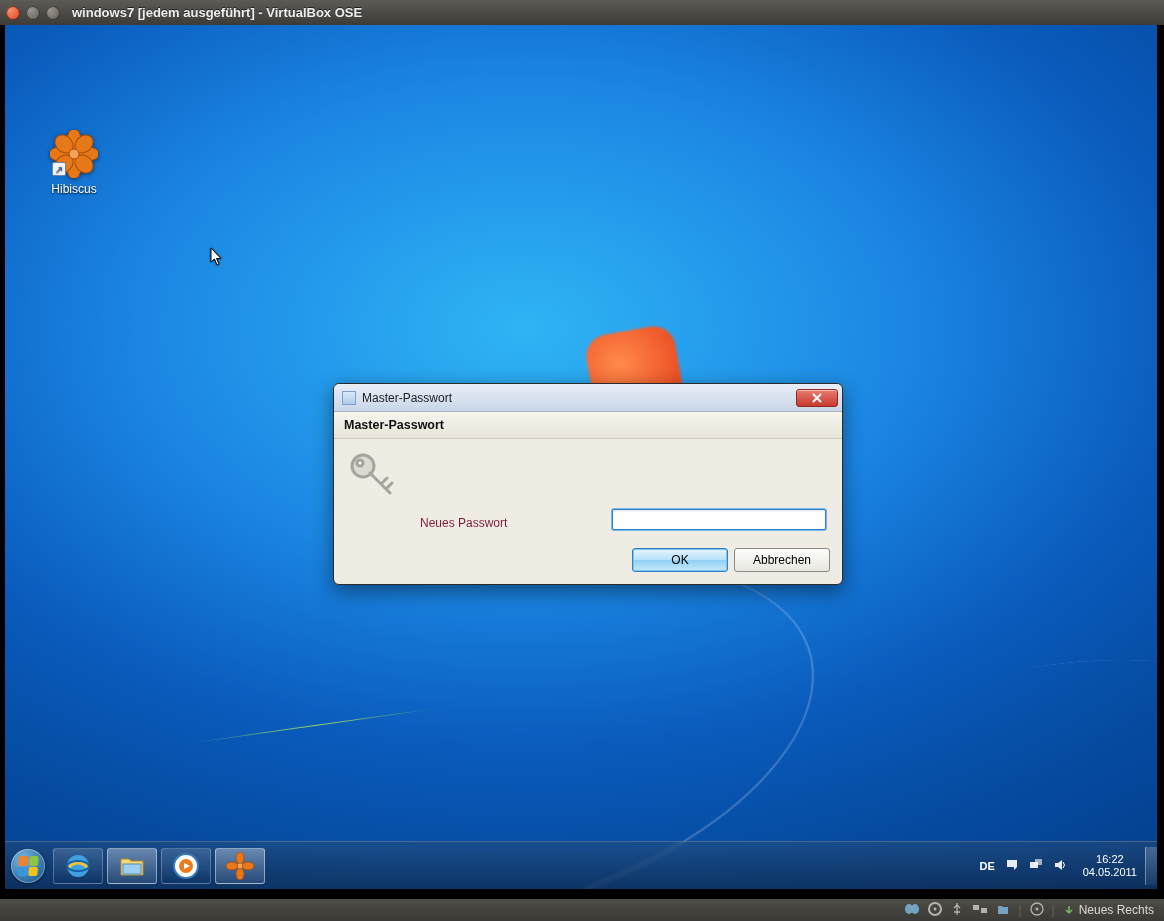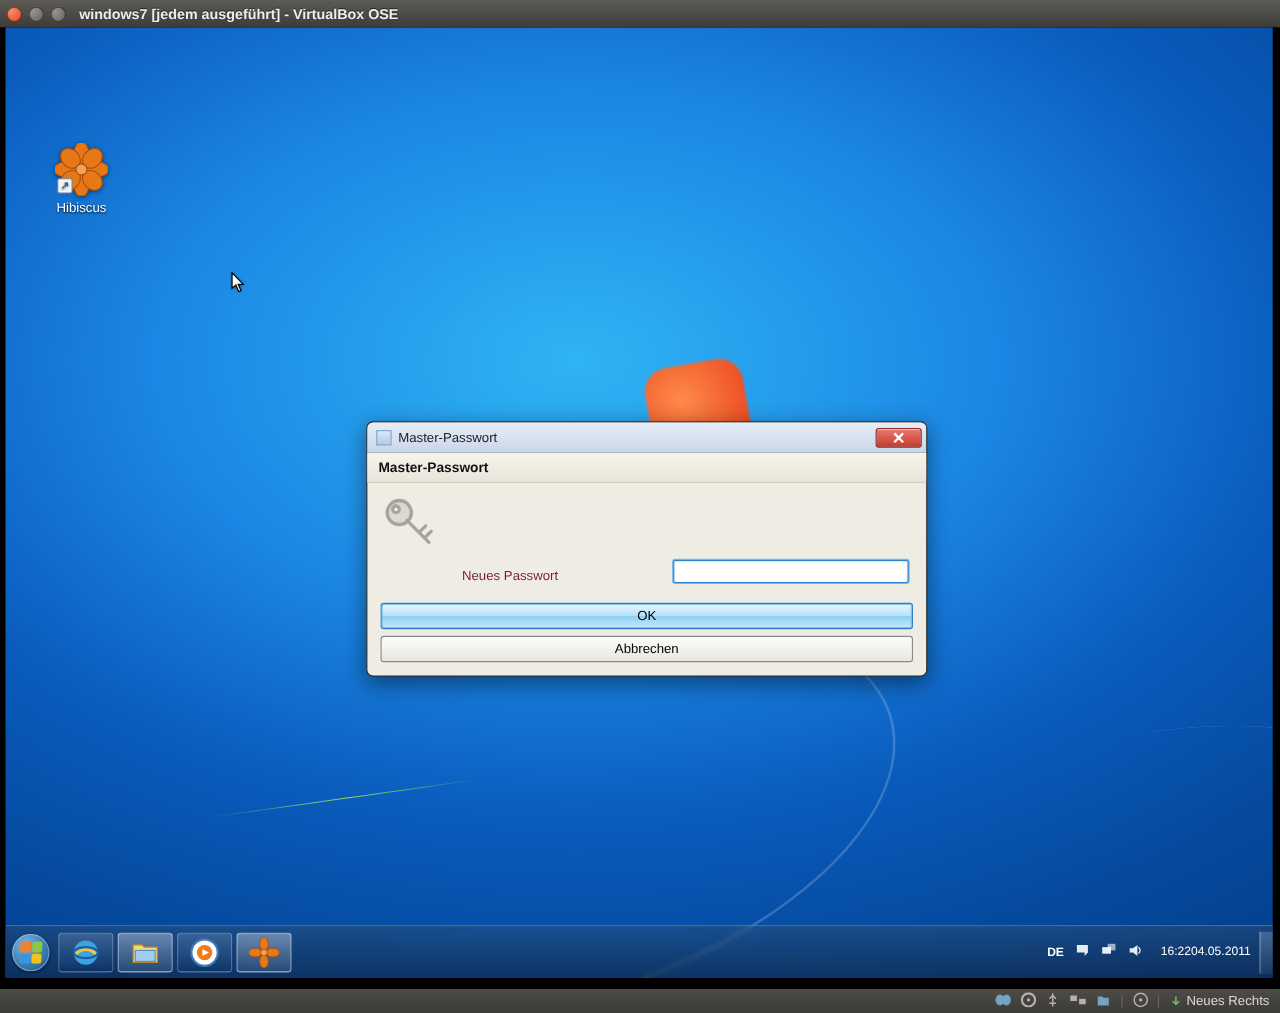--- a/index.html
+++ b/index.html
@@ -59,38 +59,38 @@
 .dlg-heading { background: linear-gradient(#f7f5ec,#e7e4d9); border-bottom: 1px solid #cfcabc; padding: 6px 10px; font-weight: bold; font-size: 12.5px; color:#111;}
 .dlg-content { display:flex; padding: 10px 16px 4px 12px; gap: 12px; }
 .key-icon { width: 54px; height: 54px; flex:none; opacity:.85; }
 .msg { font-size: 12px; color:#7a1d3b; }
 .msg p { margin-bottom: 12px; line-height: 1.35; }
 .form-area { padding: 2px 16px 8px 86px; }
 .field-row { display:flex; align-items:flex-end; margin-bottom:6px; gap:12px; font-size:12px; color:#7a1d3b;}
 .field-row label{ width: 180px; }
 .field-row input{ flex:1; height:21px; border:1px solid #8a9fb8; border-radius:2px; padding:1px 4px; font-size:12px; box-shadow: inset 0 1px 2px rgba(0,0,0,.12); background:#fff;}
 .field-row:first-child input{ border-color:#2f80c6; box-shadow: 0 0 0 1px #71b9ee, inset 0 1px 2px rgba(0,0,0,.12);}
-.btn-row{display:flex; justify-content:flex-end; gap:6px; padding:4px 12px 12px;flex-direction:column;}
+.btn-row{display:flex; justify-content:flex-end; gap:6px; padding:4px 12px 12px;}
 .win-btn{min-width:96px; height:24px; border-radius:3px; font-size:12px; cursor:pointer; background:linear-gradient(#fdfdfc,#e7e6df); border:1px solid #8a8a85;}
 .win-btn.default{background:linear-gradient(#e9f6ff,#b6e1f9 49%,#8ed0f3 50%,#c7e8fb); border:1px solid #2f80c6; box-shadow:0 0 0 1px #7cc3ed inset;}
 
 
 .taskbar{position:absolute;left:0;right:0;bottom:0;height:48px;background:linear-gradient(rgba(60,80,100,.35),rgba(20,35,55,.55));backdrop-filter:blur(2px);border-top:1px solid rgba(255,255,255,.25);display:flex;align-items:center;}
 .start-orb{width:46px;height:40px;display:flex;align-items:center;justify-content:center;cursor:pointer;}
 .start-orb .orb{width:34px;height:34px;border-radius:50%;background:radial-gradient(circle at 35% 30%,#7ab6e3,#0b4e84);box-shadow:0 0 0 1px rgba(255,255,255,.35) inset,0 1px 3px rgba(0,0,0,.6);position:relative;overflow:hidden;}
 .orb .flag{position:absolute;inset:7px;display:grid;grid-template:1fr 1fr/1fr 1fr;gap:1px;transform:skewX(-4deg);}
 .orb .flag span{border-radius:2px;}
 .orb .flag span:nth-child(1){background:#e88438;} .orb .flag span:nth-child(2){background:#8dc641;}
 .orb .flag span:nth-child(3){background:#3896dc;} .orb .flag span:nth-child(4){background:#f3c31c;}
 .task-btn{height:36px;min-width:50px;margin:0 2px;border:1px solid rgba(255,255,255,.25);border-radius:3px;display:flex;align-items:center;justify-content:center;background:linear-gradient(rgba(255,255,255,.15),rgba(255,255,255,0));cursor:pointer;}
 .task-btn.active{background:linear-gradient(rgba(255,255,255,.35),rgba(255,255,255,.1));border-color:rgba(255,255,255,.45);}
 .task-spacer{flex:1;}
 .tray{display:flex;align-items:center;gap:10px;color:#fff;font-size:11px;padding:0 2px 0 8px;}
 .tray .lang{font-weight:bold;}
-.tray .clock{display:flex;align-items:center;line-height:1.15;padding:0 6px;}
+.tray .clock{display:flex;flex-direction:column;align-items:center;line-height:1.15;padding:0 6px;}
 .tray svg,.tray .lang,.tray .clock,.tray .tray-icon{cursor:pointer;}
 .show-desktop{width:12px;height:38px;border-left:1px solid rgba(255,255,255,.35);background:linear-gradient(rgba(255,255,255,.2),rgba(255,255,255,.05));cursor:pointer;}
 
 
 .vb-status{height:22px;background:linear-gradient(#4d4c47,#3b3a36);display:flex;align-items:center;justify-content:flex-end;gap:8px;padding:0 10px;color:#dcd9d3;font-size:12px;}
 .vb-status .sep{color:#686560;}
 .vb-status svg{opacity:.85;}
 .vb-status .host-key{display:flex;align-items:center;gap:4px;}
 </style>
 </head>

